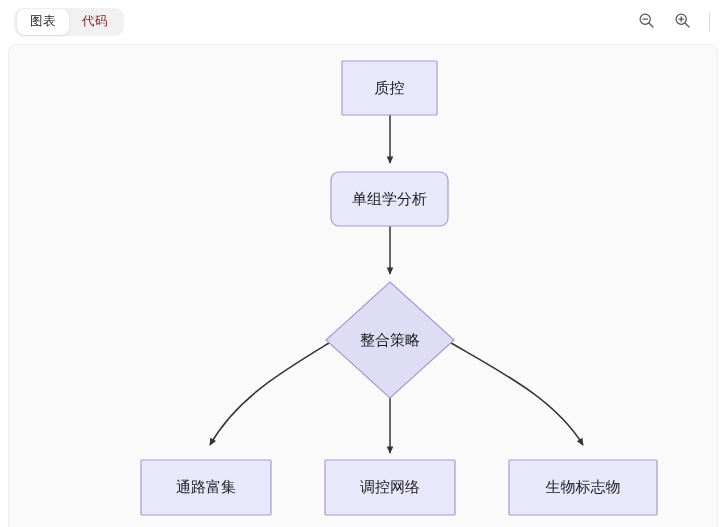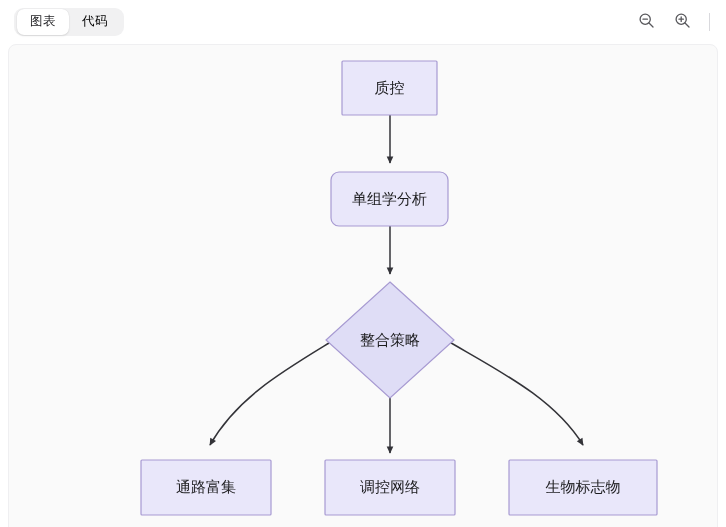--- a/index.html
+++ b/index.html
@@ -43,21 +43,21 @@
     align-items: center;
     background: #f1f1f2;
     border-radius: 9px;
     padding: 3px;
     height: 28px;
     box-sizing: border-box;
   }
   .tab {
     font-size: 12.5px;
     line-height: 1;
-    color: #000000;
+    color: #7f1d1d;
     padding: 6px 13px 7px 13px;
     border-radius: 7px;
     cursor: pointer;
     user-select: none;
     letter-spacing: .5px;
     white-space: nowrap;
   }
   .tab.active {
     background: #ffffff;
     color: #1f1f22;

